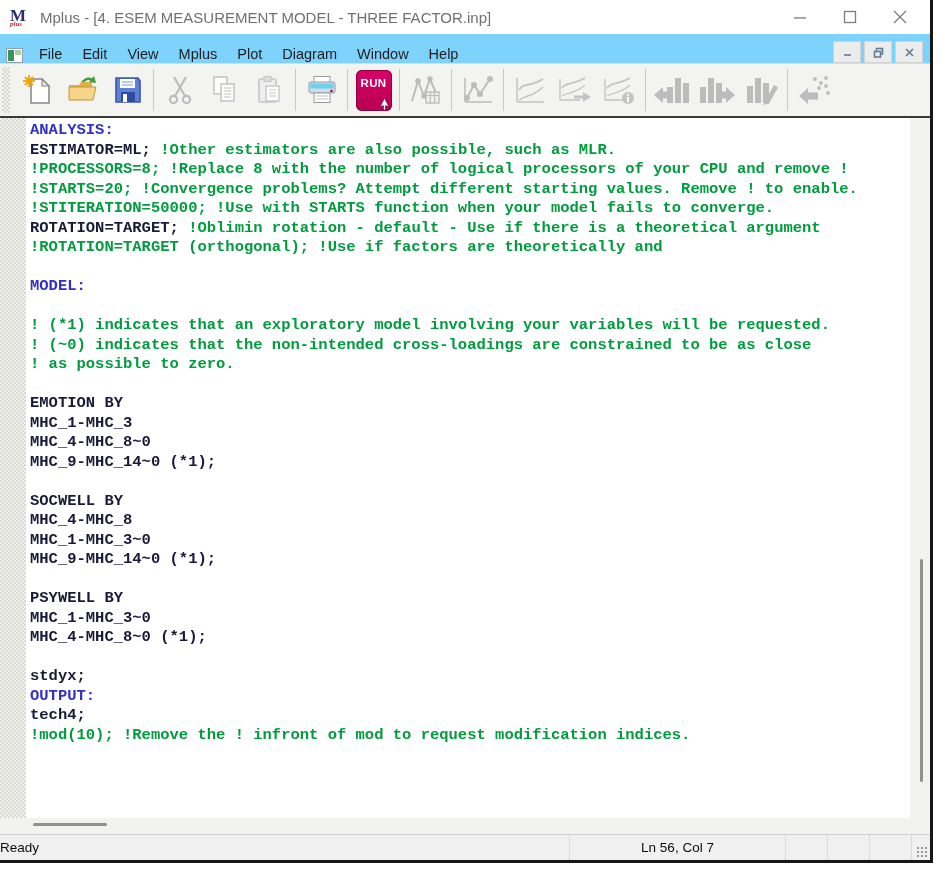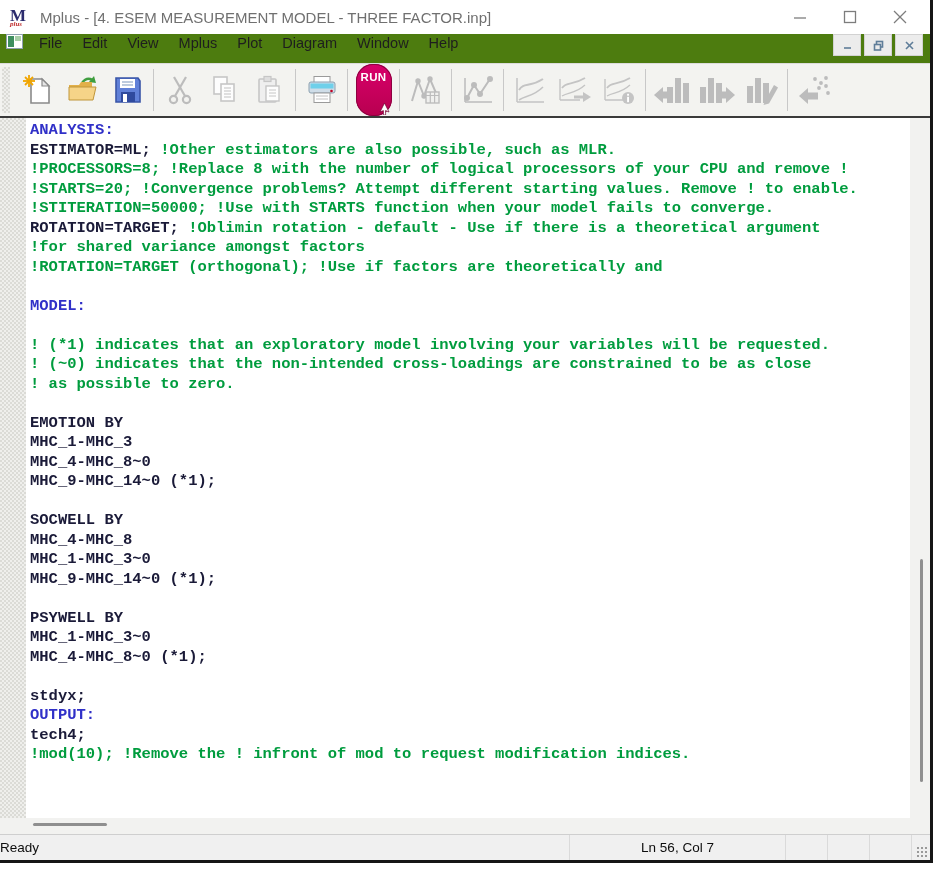--- a/index.html
+++ b/index.html
@@ -11,38 +11,38 @@
   .titlebar{height:34px;display:flex;align-items:center;background:#fff;padding:0 8px 0 10px;}
   .logo{width:30px;display:flex;flex-direction:column;align-items:flex-start;line-height:1;}
   .logo-m{font-family:"Liberation Serif",serif;font-weight:bold;font-size:17px;color:#2c2c6e;}
   .logo-plus{font-family:"Liberation Serif",serif;font-style:italic;font-weight:bold;font-size:7px;color:#c03030;margin-top:-3px;}
   .wtitle{color:#707070;font-size:15px;white-space:nowrap;}
   .win-controls{margin-left:auto;display:flex;gap:34px;margin-right:14px;}
   .wc{width:16px;height:16px;display:flex;align-items:center;justify-content:center;}
   .wc svg{stroke:#7d7d7d;stroke-width:1.3;fill:none;}
 
   
-  .menubar{height:29px;display:flex;align-items:flex-start;background:#4d7c0f;border-bottom:1px solid #dcdcdc;padding:0 6px;}
+  .menubar{height:29px;display:flex;align-items:flex-end;background:#7dd3fc;border-bottom:1px solid #dcdcdc;padding:0 6px;}
   .doc-ico{margin-right:6px;display:flex;align-items:center;}
   .menu-item{font-size:14.5px;color:#1e1e1e;padding:4px 10px;cursor:default;}
   .mdi{margin-left:auto;display:flex;gap:3px;margin-right:1px;}
   .mdi-btn{width:26px;height:20px;background:#ececec;border:1px solid #d2d2d2;display:flex;align-items:center;justify-content:center;}
   .mdi-btn svg{stroke:#5f7d99;stroke-width:1.6;fill:none;}
 
   
   .toolbar{height:52px;background:#f3f3f0;border-bottom:2px solid #3a3a3a;display:flex;align-items:center;padding:0 2px;}
   .stipple{background-image:
       linear-gradient(45deg,#dbdbd6 25%,transparent 25%,transparent 75%,#dbdbd6 75%),
       linear-gradient(45deg,#dbdbd6 25%,transparent 25%,transparent 75%,#dbdbd6 75%);
       background-size:4px 4px;background-position:0 0,2px 2px;background-color:#efefec;}
   .gripper{width:8px;height:46px;margin-right:5px;}
   .tb-btn{width:45px;height:46px;display:flex;align-items:center;justify-content:center;}
   .tb-ico{display:flex;}
   .tb-sep{width:1px;height:42px;background:#c8c8c8;margin:0 3px;}
-  .run-face{width:36px;height:52px;border-radius:17px;position:relative;
+  .run-face{width:36px;height:41px;border-radius:6px;position:relative;
       background:linear-gradient(var(--run-top),var(--run-bg));
       display:flex;align-items:flex-start;justify-content:center;
       box-shadow:inset 0 0 0 1px #8d0040;}
   .run-face span{color:#fff;font-weight:bold;font-size:11.5px;letter-spacing:.3px;margin-top:7px;}
   .run-face svg{position:absolute;right:2px;bottom:1px;}
 
   
   .main{flex:1;display:flex;min-height:0;background:#fff;}
   .left-margin{width:26px;}
   .editor{flex:1;background:#fff;padding:3px 0 0 4px;overflow:hidden;
@@ -340,21 +340,20 @@
 
   <div class="main">
     <div class="left-margin stipple"></div>
     <div class="editor" id="editor-lines">
         <div class="line"><span class="sk">ANALYSIS:</span></div>
         <div class="line"><span class="sc">ESTIMATOR=ML; </span><span class="sm">!Other estimators are also possible, such as MLR.</span></div>
         <div class="line"><span class="sm">!PROCESSORS=8; !Replace 8 with the number of logical processors of your CPU and remove !</span></div>
         <div class="line"><span class="sm">!STARTS=20; !Convergence problems? Attempt different starting values. Remove ! to enable.</span></div>
         <div class="line"><span class="sm">!STITERATION=50000; !Use with STARTS function when your model fails to converge.</span></div>
         <div class="line"><span class="sc">ROTATION=TARGET; </span><span class="sm">!Oblimin rotation - default - Use if there is a theoretical argument</span></div>
-        <div class="line"><span class="sm">!for shared variance amongst factors</span></div>
         <div class="line"><span class="sm">!ROTATION=TARGET (orthogonal); !Use if factors are theoretically and</span></div>
         <div class="line"></div>
         <div class="line"><span class="sk">MODEL:</span></div>
         <div class="line"></div>
         <div class="line"><span class="sm">! (*1) indicates that an exploratory model involving your variables will be requested.</span></div>
         <div class="line"><span class="sm">! (~0) indicates that the non-intended cross-loadings are constrained to be as close</span></div>
         <div class="line"><span class="sm">! as possible to zero.</span></div>
         <div class="line"></div>
         <div class="line"><span class="sc">EMOTION BY</span></div>
         <div class="line"><span class="sc">MHC_1-MHC_3</span></div>

